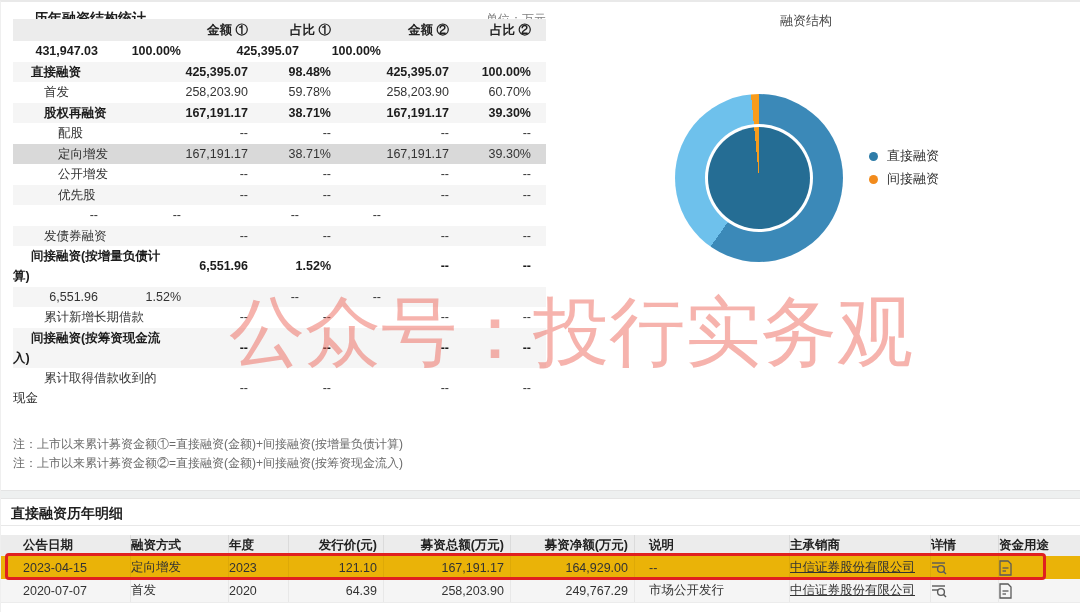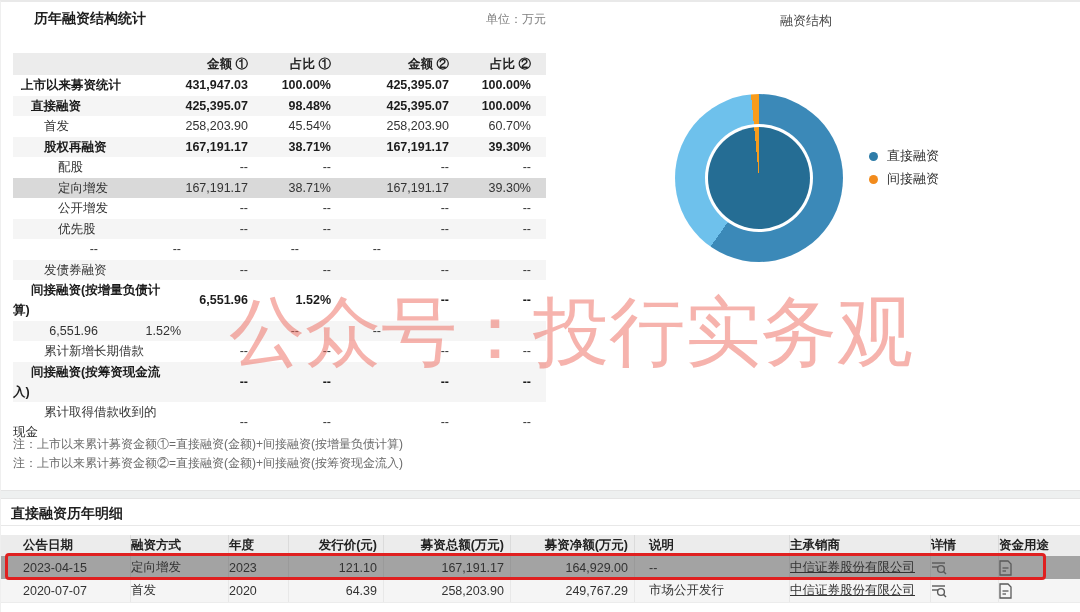--- a/index.html
+++ b/index.html
@@ -4,21 +4,21 @@
 <style>
   * { margin:0; padding:0; box-sizing:border-box; }
   html,body { width:1080px; height:612px; background:#fff; font-family:"Liberation Sans", sans-serif; color:#333; overflow:hidden; }
   #page { position:relative; width:1080px; height:612px; background:#fff; border-top:2px solid #e9e9e9; border-left:1px solid #efefef; }
 
   
   .panel-top { position:absolute; left:0; top:0; width:1080px; height:488px; background:#fff; }
   .ft-titlebar { position:absolute; left:12px; top:8px; width:533px; display:flex; justify-content:space-between; align-items:baseline; }
   .ft-title { font-size:14px; font-weight:bold; color:#1f1f1f; padding-left:21px; }
   .ft-unit { font-size:12px; color:#808080; }
-  .ft-table { position:absolute; left:12px; top:51px; width:533px; font-size:12.5px; }
+  .ft-table { position:absolute; left:12px; top:17px; width:533px; font-size:12.5px; }
   .ft-header { display:flex; background:#ececec; font-weight:bold; color:#222; height:22px; align-items:center; }
   .ft-row { display:flex; min-height:20.5px; align-items:center; background:#fff; }
   .ft-row.stripe { background:#f5f5f5; }
   .ft-row.hl { background:#d9d9d9; }
   .ft-label { width:150px; line-height:20.3px; color:#333; }
   .ft-label.lv0 { text-indent:8px; }
   .ft-label.lv1 { text-indent:18px; }
   .ft-label.lv2 { text-indent:31px; }
   .ft-label.lv3 { text-indent:45px; }
   .ft-label.u { text-decoration:underline; cursor:pointer; }
@@ -47,21 +47,21 @@
                color:rgba(238,104,92,0.5); z-index:60; pointer-events:none; letter-spacing:0; }
 
   
   .divider { position:absolute; left:0; top:488px; width:1080px; height:9px; background:#eef0f0; border-top:1px solid #e4e4e4; border-bottom:1px solid #e4e4e4; }
 
   
   .panel-bottom { position:absolute; left:0; top:497px; width:1080px; height:115px; background:#fff; }
   .dt-title { font-size:14px; font-weight:bold; color:#1f1f1f; padding:6px 0 0 10px; height:26px; }
   .dt-sep { border-bottom:1px solid #e8e8e8; width:1080px; }
   .dt-table { margin-top:9px; font-size:12.5px; width:1080px; }
-  .dt-row { display:flex; align-items:center; height:23px; padding-left:22px; background:#a3a3a3; }
+  .dt-row { display:flex; align-items:center; height:23px; padding-left:22px; background:#eab308; }
   .dt-row.head { background:#ececec; font-weight:bold; color:#222; height:21px; }
   .dt-row.stripe { background:#f5f5f5; }
   .dt-table { border-bottom:1px solid #ececec; }
   .dt-cell { overflow:hidden; white-space:nowrap; height:100%; display:flex; align-items:center; border-right:1px solid rgba(0,0,0,0.05); }
   .dt-row.head .dt-cell { border-right:1px solid rgba(0,0,0,0.07); }
   .dt-cell:last-child { border-right:none; }
   .dt-c0 { width:108px; }
   .dt-c1 { width:98px; }
   .dt-c2 { width:60px;text-align:right; }
   .dt-c3 { width:95px; justify-content:flex-end; padding-right:6px; }
@@ -89,37 +89,36 @@
     <div class="ft-table">
       <div class="ft-header">
         <div class="ft-label"></div>
         <div class="ft-cell c0">金额 ①</div>
         <div class="ft-cell c1">占比 ①</div>
         <div class="ft-cell c2">金额 ②</div>
         <div class="ft-cell c3">占比 ②</div>
       </div>
       <div>
           <div class="ft-row">
-            <div class="ft-label lv0 b">上市以来募资统计</div>
             <div class="ft-cell c0 b">431,947.03</div>
             <div class="ft-cell c1 b">100.00%</div>
             <div class="ft-cell c2 b">425,395.07</div>
             <div class="ft-cell c3 b">100.00%</div>
           </div>
           <div class="ft-row stripe">
             <div class="ft-label lv1 b">直接融资</div>
             <div class="ft-cell c0 b">425,395.07</div>
             <div class="ft-cell c1 b">98.48%</div>
             <div class="ft-cell c2 b">425,395.07</div>
             <div class="ft-cell c3 b">100.00%</div>
           </div>
           <div class="ft-row">
             <div class="ft-label lv2">首发</div>
             <div class="ft-cell c0">258,203.90</div>
-            <div class="ft-cell c1">45.54%</div>
+            <div class="ft-cell c1">59.78%</div>
             <div class="ft-cell c2">258,203.90</div>
             <div class="ft-cell c3">60.70%</div>
           </div>
           <div class="ft-row stripe">
             <div class="ft-label lv2 b">股权再融资</div>
             <div class="ft-cell c0 b">167,191.17</div>
             <div class="ft-cell c1 b">38.71%</div>
             <div class="ft-cell c2 b">167,191.17</div>
             <div class="ft-cell c3 b">39.30%</div>
           </div>

